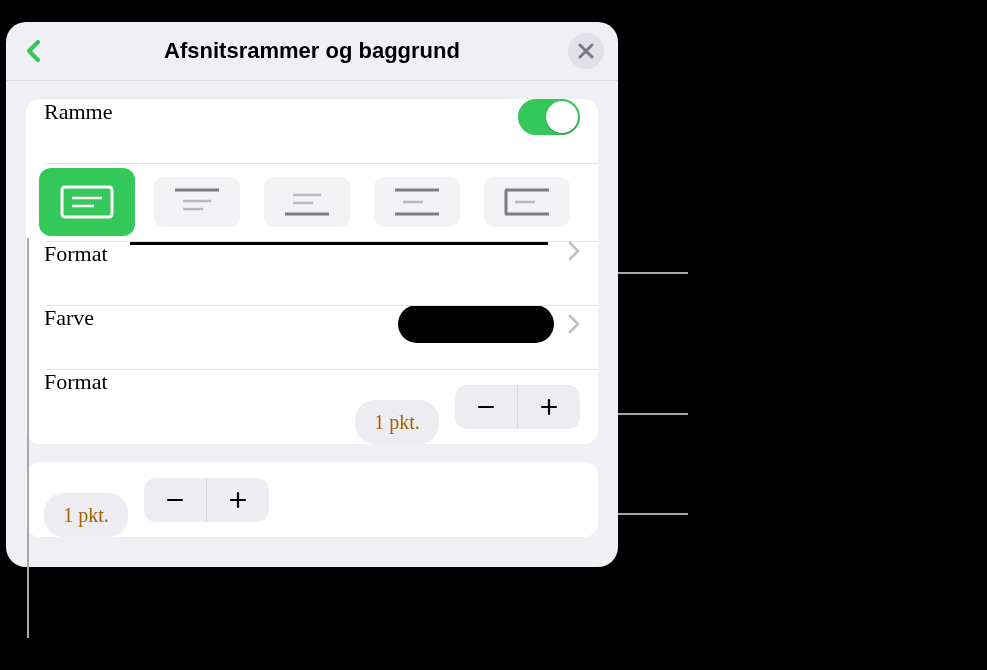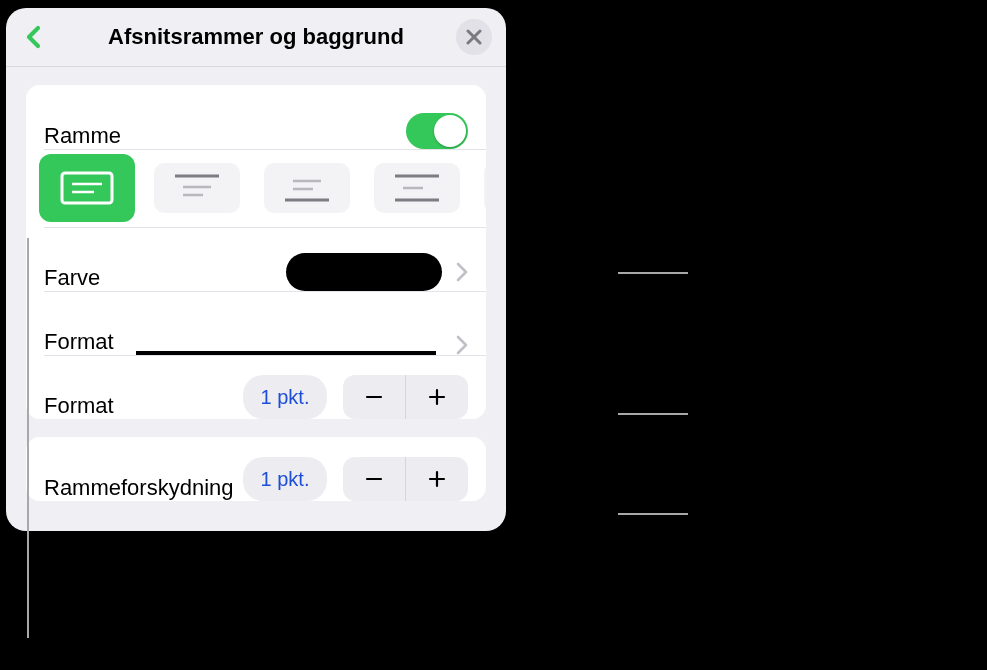--- a/index.html
+++ b/index.html
@@ -2,21 +2,21 @@
 <html><head>
 <meta charset="utf-8">
 <style>
   html,body{
     margin:0;padding:0;background:#000;
     font-family:-apple-system,"Helvetica Neue",Helvetica,Arial,sans-serif;
     width:987px;height:670px;overflow:hidden;
     -webkit-font-smoothing:antialiased;
   }
   .panel{
-    position:absolute;left:6px;top:8px;width:500px;
+    position:absolute;left:6px;top:22px;width:612px;
     background:#f0eff4;border-radius:20px;
     box-shadow:0 0 0 1px rgba(0,0,0,.08);
     padding-bottom:30px;
   }
   .hdr{
     display:flex;align-items:center;justify-content:center;
     position:relative;height:58px;
     border-bottom:1px solid #d9d8de;
   }
   .hdr-title{
@@ -29,22 +29,22 @@
   .close{
     position:absolute;right:14px;top:50%;transform:translateY(-50%);
     width:36px;height:36px;border-radius:18px;background:#e2e1e7;
     display:flex;align-items:center;justify-content:center;
   }
   .group{
     margin:18px 20px 0 20px;background:#fff;border-radius:14px;
     overflow:hidden;
   }
   .row{
-    display:flex;align-items:flex-end;justify-content:space-between;
-    padding:0 18px;min-height:64px;position:relative;
+    display:flex;align-items:flex-start;justify-content:space-between;
+    padding:0 18px;min-height:64px;position:relative;font-family:Liberation Serif, serif;
   }
   .row + .row::before,
   .sep::before{
     content:"";position:absolute;left:18px;right:0;top:0;height:1px;
     background:#e3e2e8;
   }
   .label{
     font-size:22px;color:#000;
   }
   
@@ -73,21 +73,21 @@
     flex:1;height:4px;background:#000;margin-left:22px;margin-right:6px;
   }
   .swatch{
     width:156px;height:38px;border-radius:20px;background:#000;
   }
   
   .stepper-wrap{display:flex;align-items:center;gap:16px;}
   .stepper-val{
     min-width:84px;height:44px;border-radius:20px;background:#edecf0;
     display:flex;align-items:center;justify-content:center;
-    font-size:20px;color:#1d4ed8;
+    font-size:20px;color:#a16207;margin-top:31px;
   }
   .stepper-btns{
     display:flex;height:44px;border-radius:12px;background:#edecf0;overflow:hidden;
   }
   .stepper-btns .b{
     width:62px;display:flex;align-items:center;justify-content:center;
     font-size:28px;color:#000;
   }
   .stepper-btns .b + .b{border-left:1px solid #d6d5db;}
   
@@ -158,39 +158,39 @@
             <line x1="2" y1="3" x2="46" y2="3" stroke="#7c7c82" stroke-width="3"></line>
             <line x1="3" y1="3" x2="3" y2="27" stroke="#7c7c82" stroke-width="3"></line>
             <line x1="12" y1="15" x2="32" y2="15" stroke="#b7b7bc" stroke-width="2.5"></line>
             <line x1="2" y1="27" x2="46" y2="27" stroke="#7c7c82" stroke-width="3"></line>
           </svg>
         </div>
       </div>
     </div>
 
     <div class="row sep">
+      <div class="label">Format</div>
+      <div class="line-sample"></div>
+      <svg class="chev" width="12" height="20" viewBox="0 0 12 20">
+        <polyline points="2,2 10,10 2,18" fill="none" stroke="#c0c0c6" stroke-width="2.6" stroke-linecap="round" stroke-linejoin="round"></polyline>
+      </svg>
+    </div>
+
+    <div class="row sep">
       <div class="label">Farve</div>
       <div style="display:flex;align-items:center;">
         <div class="swatch"></div>
         <svg class="chev" width="12" height="20" viewBox="0 0 12 20">
           <polyline points="2,2 10,10 2,18" fill="none" stroke="#c0c0c6" stroke-width="2.6" stroke-linecap="round" stroke-linejoin="round"></polyline>
         </svg>
       </div>
     </div>
 
     <div class="row sep">
       <div class="label">Format</div>
-      <div class="line-sample"></div>
-      <svg class="chev" width="12" height="20" viewBox="0 0 12 20">
-        <polyline points="2,2 10,10 2,18" fill="none" stroke="#c0c0c6" stroke-width="2.6" stroke-linecap="round" stroke-linejoin="round"></polyline>
-      </svg>
-    </div>
-
-    <div class="row sep">
-      <div class="label">Format</div>
       <div class="stepper-wrap">
         <div class="stepper-val">1 pkt.</div>
         <div class="stepper-btns">
           <div class="b">
             <svg width="20" height="20" viewBox="0 0 20 20">
               <line x1="3" y1="10" x2="17" y2="10" stroke="#000" stroke-width="2.2" stroke-linecap="round"></line>
             </svg>
           </div>
           <div class="b">
             <svg width="20" height="20" viewBox="0 0 20 20">
@@ -199,21 +199,20 @@
             </svg>
           </div>
         </div>
       </div>
     </div>
 
   </div>
 
   <div class="group">
     <div class="row">
-      <div class="label">Rammeforskydning</div>
       <div class="stepper-wrap">
         <div class="stepper-val">1 pkt.</div>
         <div class="stepper-btns">
           <div class="b">
             <svg width="20" height="20" viewBox="0 0 20 20">
               <line x1="3" y1="10" x2="17" y2="10" stroke="#000" stroke-width="2.2" stroke-linecap="round"></line>
             </svg>
           </div>
           <div class="b">
             <svg width="20" height="20" viewBox="0 0 20 20">

